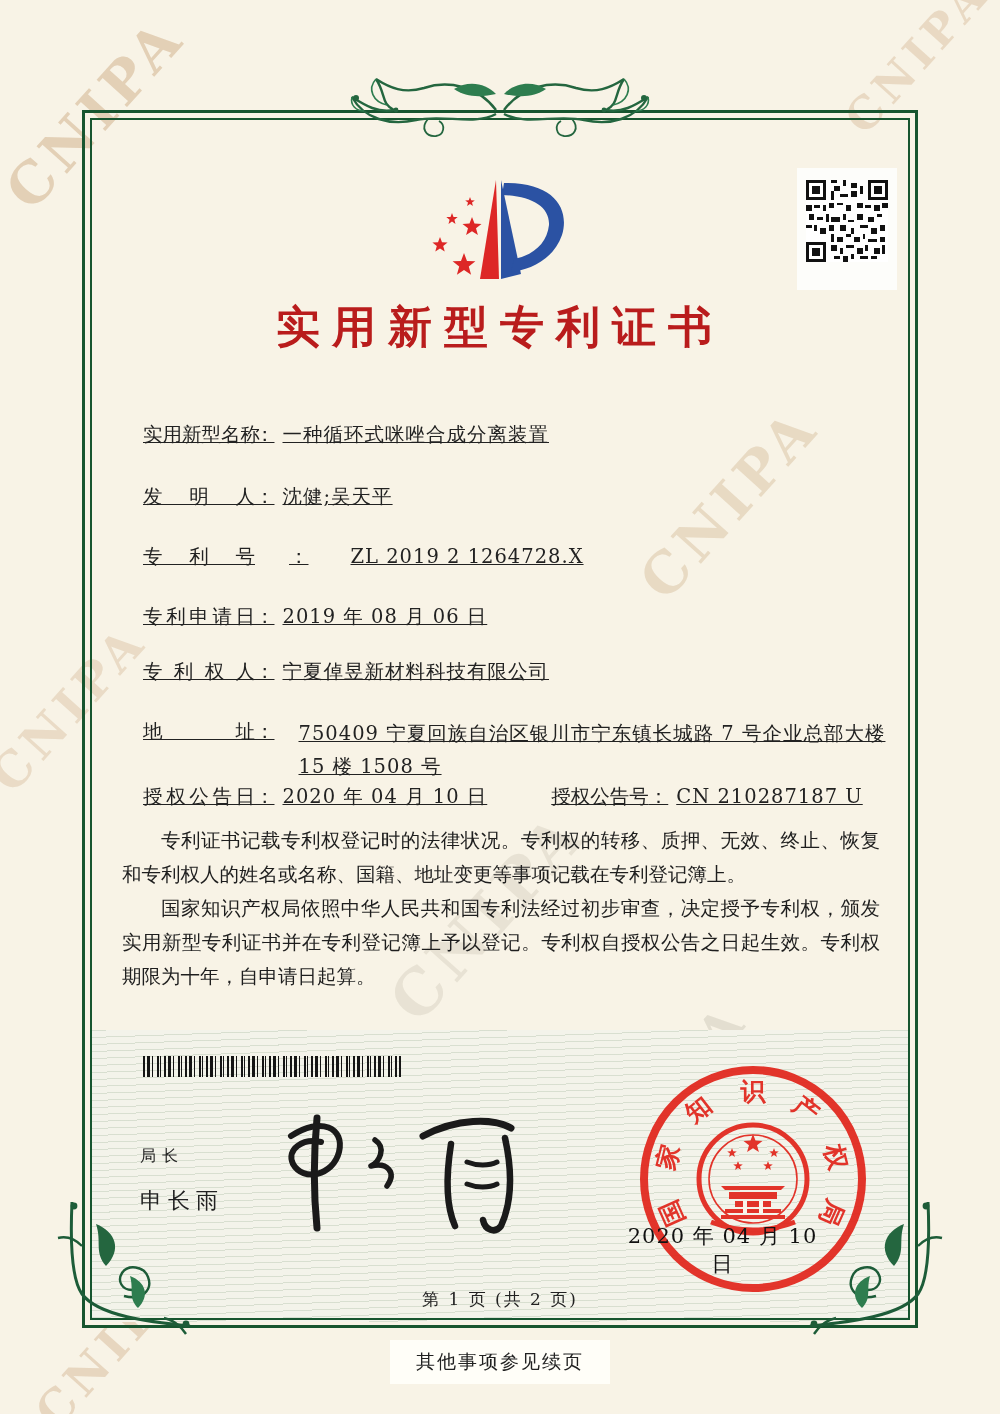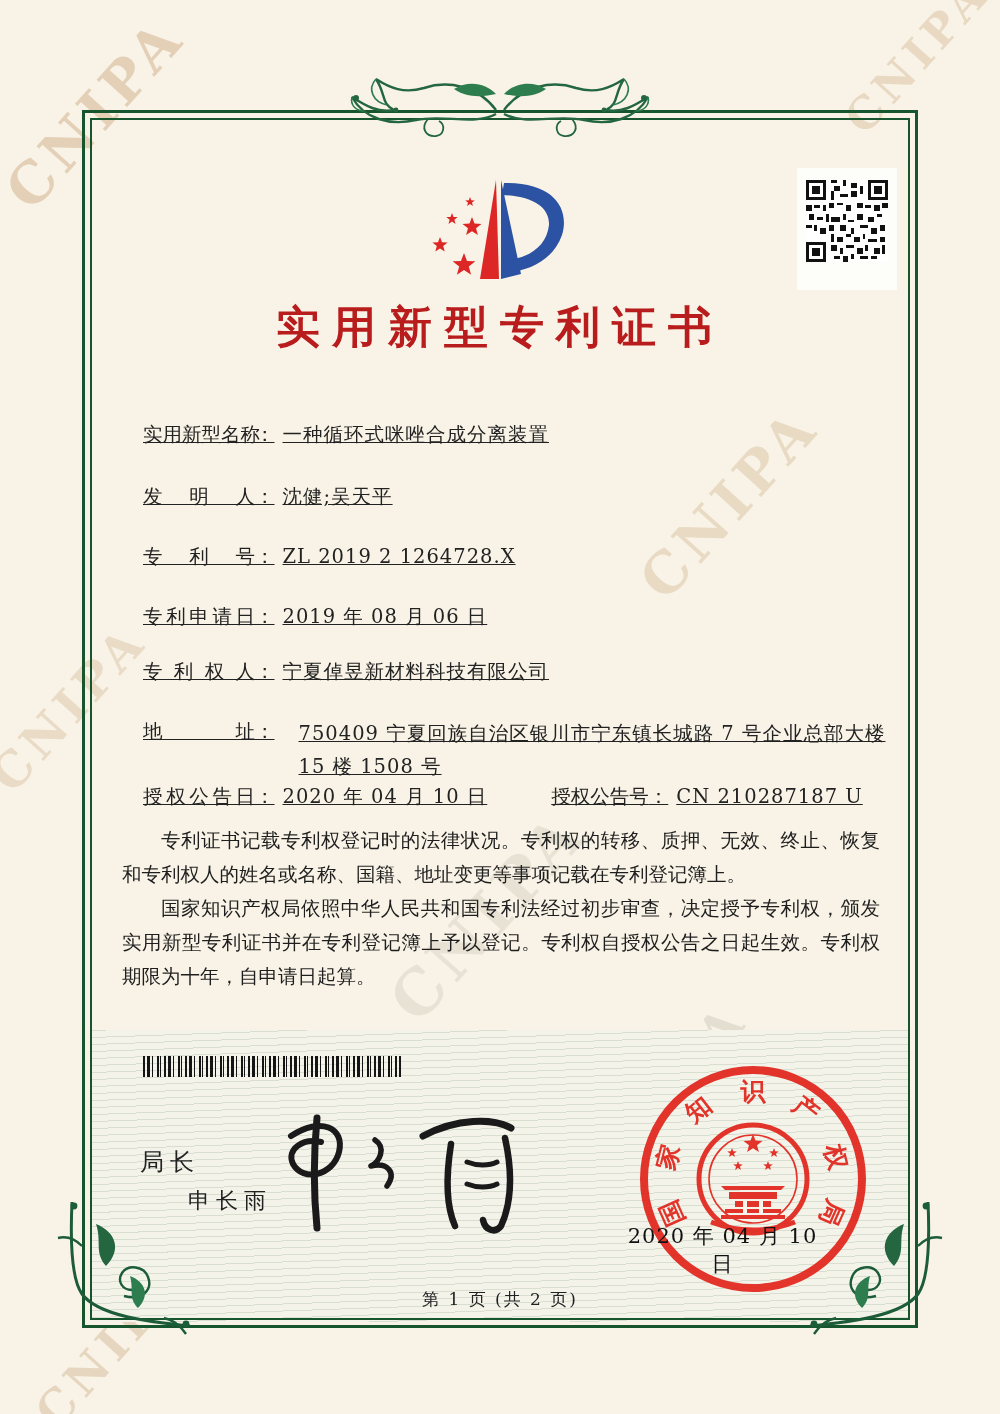--- a/index.html
+++ b/index.html
@@ -43,22 +43,22 @@
   .body-text p{margin:0; text-indent:2em;}
   
   .barcode{position:absolute; left:143px; top:1056px; width:258px; height:21px; z-index:5;
     background:repeating-linear-gradient(90deg,
       #151515 0 2px, rgba(0,0,0,0) 2px 4px,
       #151515 4px 7px, rgba(0,0,0,0) 7px 9px,
       #151515 9px 10px, rgba(0,0,0,0) 10px 14px,
       #151515 14px 16px, rgba(0,0,0,0) 16px 17px,
       #151515 17px 18px, rgba(0,0,0,0) 18px 21px);
   }
-  .role{position:absolute; left:140px; top:1146px; font-size:24px; letter-spacing:6px; z-index:5;}
-  .signer-name{position:absolute; left:140px; top:1186px; font-size:22px; letter-spacing:6px; z-index:5;margin-left:48px;}
+  .role{position:absolute; left:140px; top:1146px; font-size:16px; letter-spacing:6px; z-index:5;}
+  .signer-name{position:absolute; left:140px; top:1186px; font-size:22px; letter-spacing:6px; z-index:5;}
   .signature{position:absolute; left:255px; top:1102px; width:280px; height:138px; z-index:5;}
   
   .seal{position:absolute; left:640px; top:1066px; width:226px; height:226px; z-index:6; opacity:0.93;}
   .seal-ring{position:absolute; left:0; top:0; width:210px; height:210px;
              border:8px solid #e1261c; border-radius:50%;}
   .seal-char{position:absolute; color:#e1261c; font-weight:bold; font-size:25px;
              transform-origin:center; z-index:2;}
   .seal-emblem{position:absolute; left:53px; top:48px; width:120px; height:130px;}
   .seal-date{position:absolute; left:615px; top:1222px; width:215px; text-align:center;
              font-size:21px; color:#111; letter-spacing:1px; z-index:7;}
@@ -217,21 +217,21 @@
   <div class="row" style="top:420px;">
     <span class="flabel">实用新型名称</span>
       <span class="fcolon">：</span>
     <span class="fvalue">一种循环式咪唑合成分离装置</span>
   </div>
   <div class="row" style="top:482px;">
     <span class="flabel">发明人</span>
       <span class="fcolon">：</span>
     <span class="fvalue">沈健;吴天平</span>
   </div>
-  <div class="row" style="top:542px;">
+  <div class="row" style="top:542px;gap:34px;">
     <span class="flabel">专利号</span>
       <span class="fcolon">：</span>
     <span class="fvalue">ZL 2019 2 1264728.X</span>
   </div>
   <div class="row" style="top:602px;">
     <span class="flabel">专利申请日</span>
       <span class="fcolon">：</span>
     <span class="fvalue">2019 年 08 月 06 日</span>
   </div>
   <div class="row" style="top:657px;">
@@ -303,14 +303,15 @@
         <rect x="28" y="99" width="64" height="4"></rect>
         <rect x="50" y="85" width="4" height="12" fill="#fbf7ec"></rect>
         <rect x="66" y="85" width="4" height="12" fill="#fbf7ec"></rect>
       </g>
       <path d="M18,106 Q60,122 102,106" fill="none" stroke="#e1261c" stroke-width="5"></path>
     </svg>
   </div>
   <div class="seal-date">2020 年 04 月 10 日</div>
 
   <div class="page-info">第 1 页 (共 2 页)</div>
+  <div class="note-box">其他事项参见续页</div>
 
 </div>
 
 </body></html>

